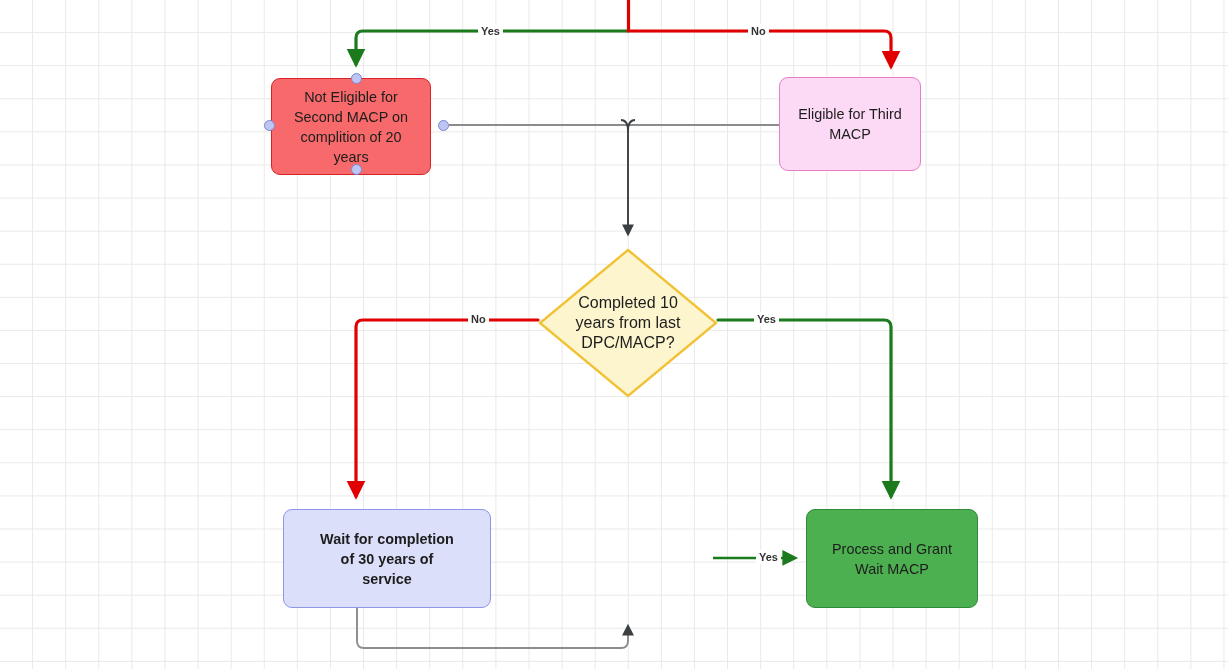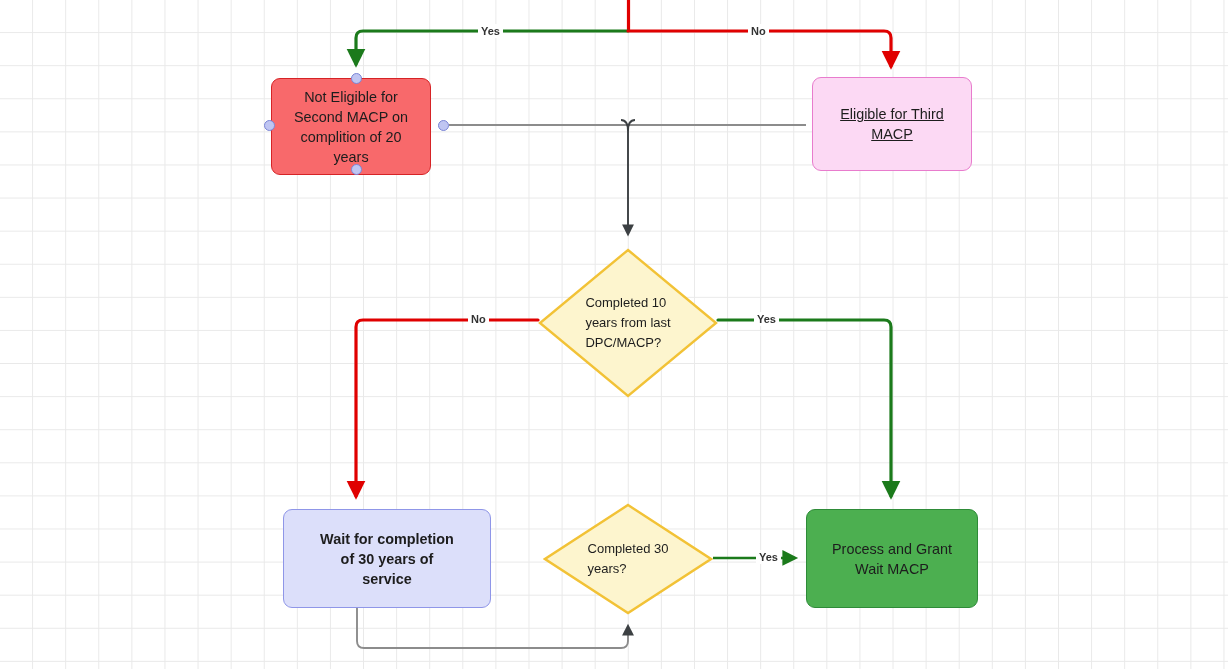--- a/index.html
+++ b/index.html
@@ -49,24 +49,23 @@
     border-radius: 9px;
     border-width: 1.6px;
     border-style: solid;
   }
   .n-not-eligible {
     left: 271px; top: 78px; width: 160px; height: 97px;
     background: #f8696b;
     border-color: #d62326;
   }
   .n-eligible-third {
-    left: 812px; top: 77px; width: 160px; height: 94px;
+    left: 779px; top: 77px; width: 142px; height: 94px;
     background: #fcd9f4;
     border-color: #e87ccd;
-    text-decoration: underline;
   }
   .n-wait {
     left: 283px; top: 509px; width: 208px; height: 99px;
     background: #dcdffa;
     border-color: #8f96e8;
     font-weight: bold;
   }
   .n-process {
     left: 806px; top: 509px; width: 172px; height: 99px;
     background: #4caf50;
@@ -78,22 +77,23 @@
     align-items: center;
     justify-content: center;
   }
   .diamond-wrap svg {
     position: absolute;
     left: 0; top: 0;
   }
   .diamond-wrap .label {
     position: relative;
     z-index: 2;
+    text-align: center;
     color: #1d1d1d;
-    font-size: 13px;
+    font-size: 16px;
     line-height: 20px;
     white-space: pre-line;
   }
   .d-10yrs { left: 538px; top: 248px; width: 180px; height: 150px; }
   .d-30yrs { left: 543px; top: 503px; width: 170px; height: 112px; }
 
   .handle {
     position: absolute;
     width: 11px;
     height: 11px;
@@ -177,27 +177,20 @@
 years from last
 DPC/MACP?</span>
   </div>
 
   <div class="node rect n-wait">
     <span class="label">Wait for completion
 of 30 years of
 service</span>
   </div>
 
-  <div class="diamond-wrap d-30yrs">
-    <svg width="170" height="112" viewBox="0 0 170 112">
-      <polygon points="85,2 168,56 85,110 2,56" fill="#fdf5ce" stroke="#f2c236" stroke-width="2.4"></polygon>
-    </svg>
-    <span class="label">Completed 30
-years?</span>
-  </div>
 
   <div class="node rect n-process">
     <span class="label">Process and Grant
 Wait MACP</span>
   </div>
 
   <div class="edge-label" style="left:478px; top:24px;">Yes</div>
   <div class="edge-label" style="left:748px; top:24px;">No</div>
   <div class="edge-label" style="left:468px; top:312px;">No</div>
   <div class="edge-label" style="left:754px; top:312px;">Yes</div>

